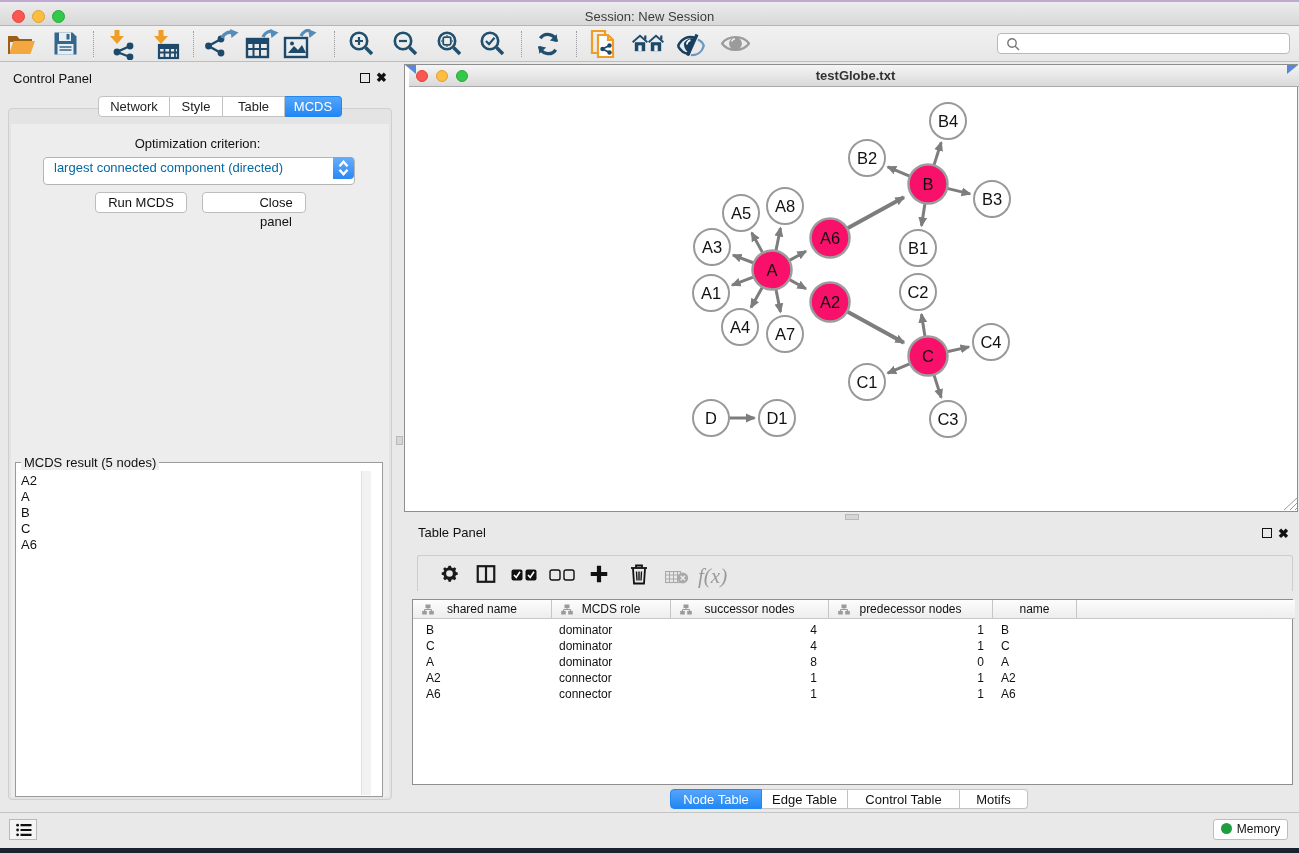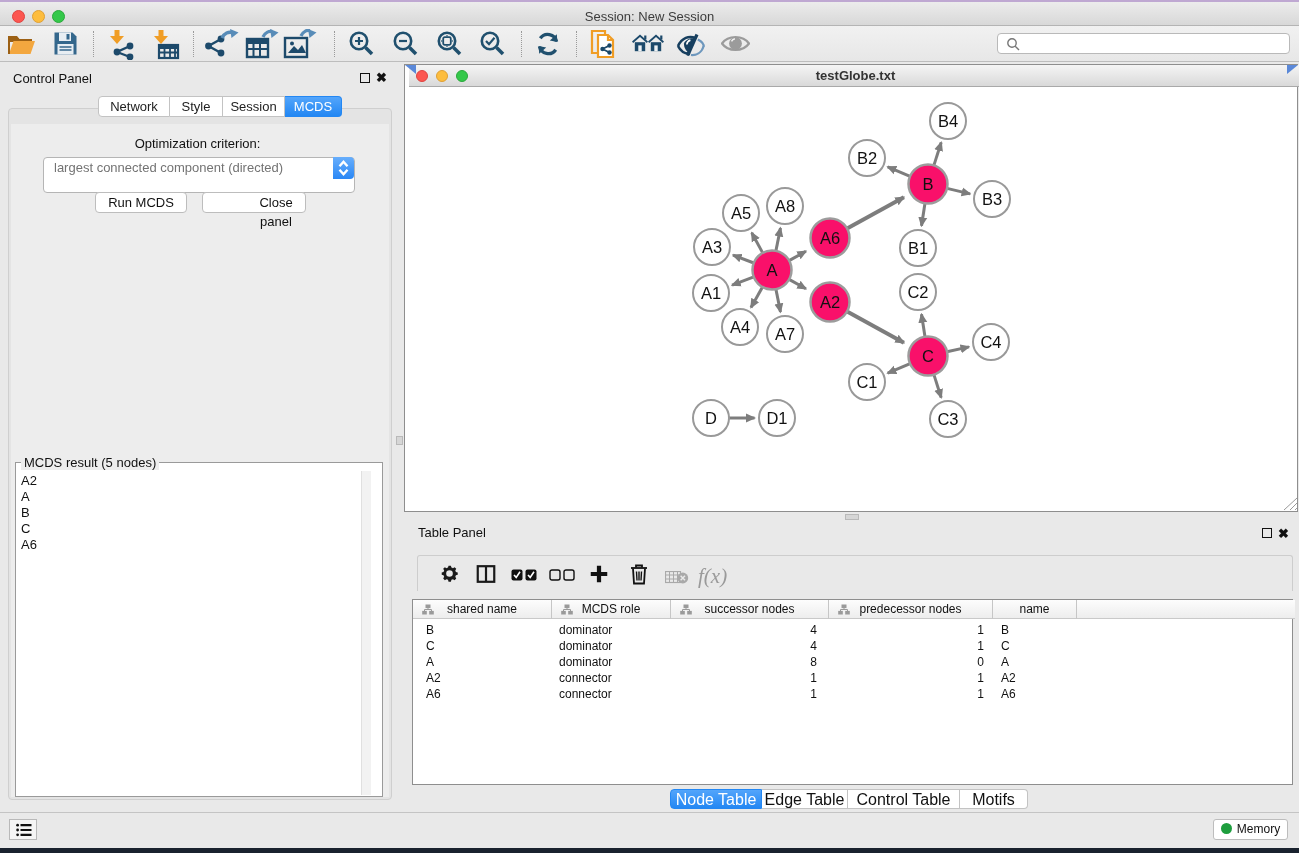--- a/index.html
+++ b/index.html
@@ -33,22 +33,22 @@
   border:1px solid #cfcfcf; border-radius:4px; }
 #cp-inner { left:11px; top:62px; width:378px; height:673px; background:#ededed; }
 .tabset { display:flex;padding-left:20px; }
 .tabseg { height:21px; line-height:20px; font-size:13px; color:#222; background:#fff;
   border:1px solid #c3c3c3; border-left:none; text-align:center; }
 .tabseg.first { border-left:1px solid #c3c3c3; border-radius:4px 0 0 4px; }
 .tabseg.last { border-radius:0 4px 4px 0; }
 .tabseg.sel { background:linear-gradient(#53a5fb,#2387f3); color:#fff; border-color:#2387f3; }
 #cp-tabs { left:78px; top:34px; }
 #opt-label { left:0; top:74px; width:395px; text-align:center; font-size:13px; color:#111; }
-#combo { left:43px; top:95px; width:312px; height:36px; background:#fff;
-  border:1px solid #b5b5b5; border-radius:4px; font-size:13px; color:#737373;
+#combo { left:43px; top:95px; width:312px; height:28px; background:#fff;
+  border:1px solid #b5b5b5; border-radius:4px; font-size:13px; color:#0369a1;
   line-height:20px; padding-left:10px; }
 #combo .spin { position:absolute; right:0px; top:-1px; width:21px; height:22px;
   border-radius:0 4px 4px 0; background:linear-gradient(#67aefc,#2a87f5); }
 .btn { height:21px; background:#fff; border:1px solid #bdbdbd; border-radius:4px;
   font-size:13px; color:#111; text-align:center; line-height:19px; }
 #btn-run { left:95px; top:130px; width:92px; }
 #btn-close { left:202px; top:130px; width:104px;padding-left:44px; }
 #fieldset { left:15px; top:400px; width:368px; height:335px; border:1px solid #9a9a9a;
   background:#fff; }
 #fs-legend { left:21px; top:393px; background:#ededed; padding:0 3px; font-size:13px; color:#111; }
@@ -82,21 +82,21 @@
   border-radius:3px 3px 0 0; background:#e9e9e9; border-bottom:none; }
 #tp-table { left:8px; top:77px; width:881px; height:186px; background:#fff; border:1px solid #8e8e8e; }
 #thead { left:0; top:0; width:882px; height:19px; background:linear-gradient(#fdfdfd,#ededed);
   border-bottom:1px solid #c9c9c9; }
 .th { position:absolute; top:0; height:19px; border-right:1px solid #c6c6c6;
   font-size:12px; color:#111; text-align:center; line-height:19px; }
 .trow { position:absolute; left:0; width:882px; height:16px; font-size:12px; color:#111; }
 .td { position:absolute; top:0; height:16px; line-height:16px; }
 .tnum { text-align:right; }
 #tabs2 { left:266px; top:267px; display:flex; }
-.tab2 { height:20px; line-height:19px; font-size:16px; color:#111; background:#fff;
+.tab2 { height:20px; line-height:19px; font-size:13px; color:#111; background:#fff;
   border:1px solid #c3c3c3; border-left:none; text-align:center; }
 .tab2.first { border-left:1px solid #c3c3c3; border-radius:4px 0 0 4px; }
 .tab2.last { border-radius:0 4px 4px 0; }
 .tab2.sel { background:linear-gradient(#53a5fb,#2387f3); color:#fff; border-color:#2387f3; }
 .tpi { position:absolute; top:7px; }
 .sorti { position:absolute; left:9px; top:4px; }
 
 
 #statusbar { left:0; top:812px; width:1299px; height:30px; background:#e9e9e9; border-top:1px solid #c4c4c4; }
 #sb-btn { position:absolute; left:9px; top:6px; width:28px; height:21px; background:#f5f5f5;
@@ -239,21 +239,21 @@
 
 <div class="abs" id="cp">
   <div class="abs" id="cp-title">Control Panel</div>
   <div class="abs" id="cp-float"></div>
   <div class="abs" id="cp-close">✖</div>
   <div class="abs" id="cp-outer"></div>
   <div class="abs" id="cp-inner"></div>
   <div class="abs tabset" id="cp-tabs">
     <div class="tabseg first" style="width:72px">Network</div>
       <div class="tabseg" style="width:53px">Style</div>
-    <div class="tabseg" style="width:62px">Session</div>
+    <div class="tabseg" style="width:62px">Table</div>
       <div class="tabseg sel last" style="width:57px">MCDS</div>
   </div>
   <div class="abs" id="opt-label">Optimization criterion:</div>
   <div class="abs" id="combo">largest connected component (directed)<div class="spin">
         <svg style="position:absolute;left:4px;top:3px" width="13" height="16" viewBox="0 0 13 16">
           <path d="M2.5 6.2 L6.5 1.8 L10.5 6.2" fill="none" stroke="#fff" stroke-width="2.4"></path>
           <path d="M2.5 9.8 L6.5 14.2 L10.5 9.8" fill="none" stroke="#fff" stroke-width="2.4"></path>
         </svg>
       </div></div>
   <div class="abs btn" id="btn-run">Run MCDS</div>

